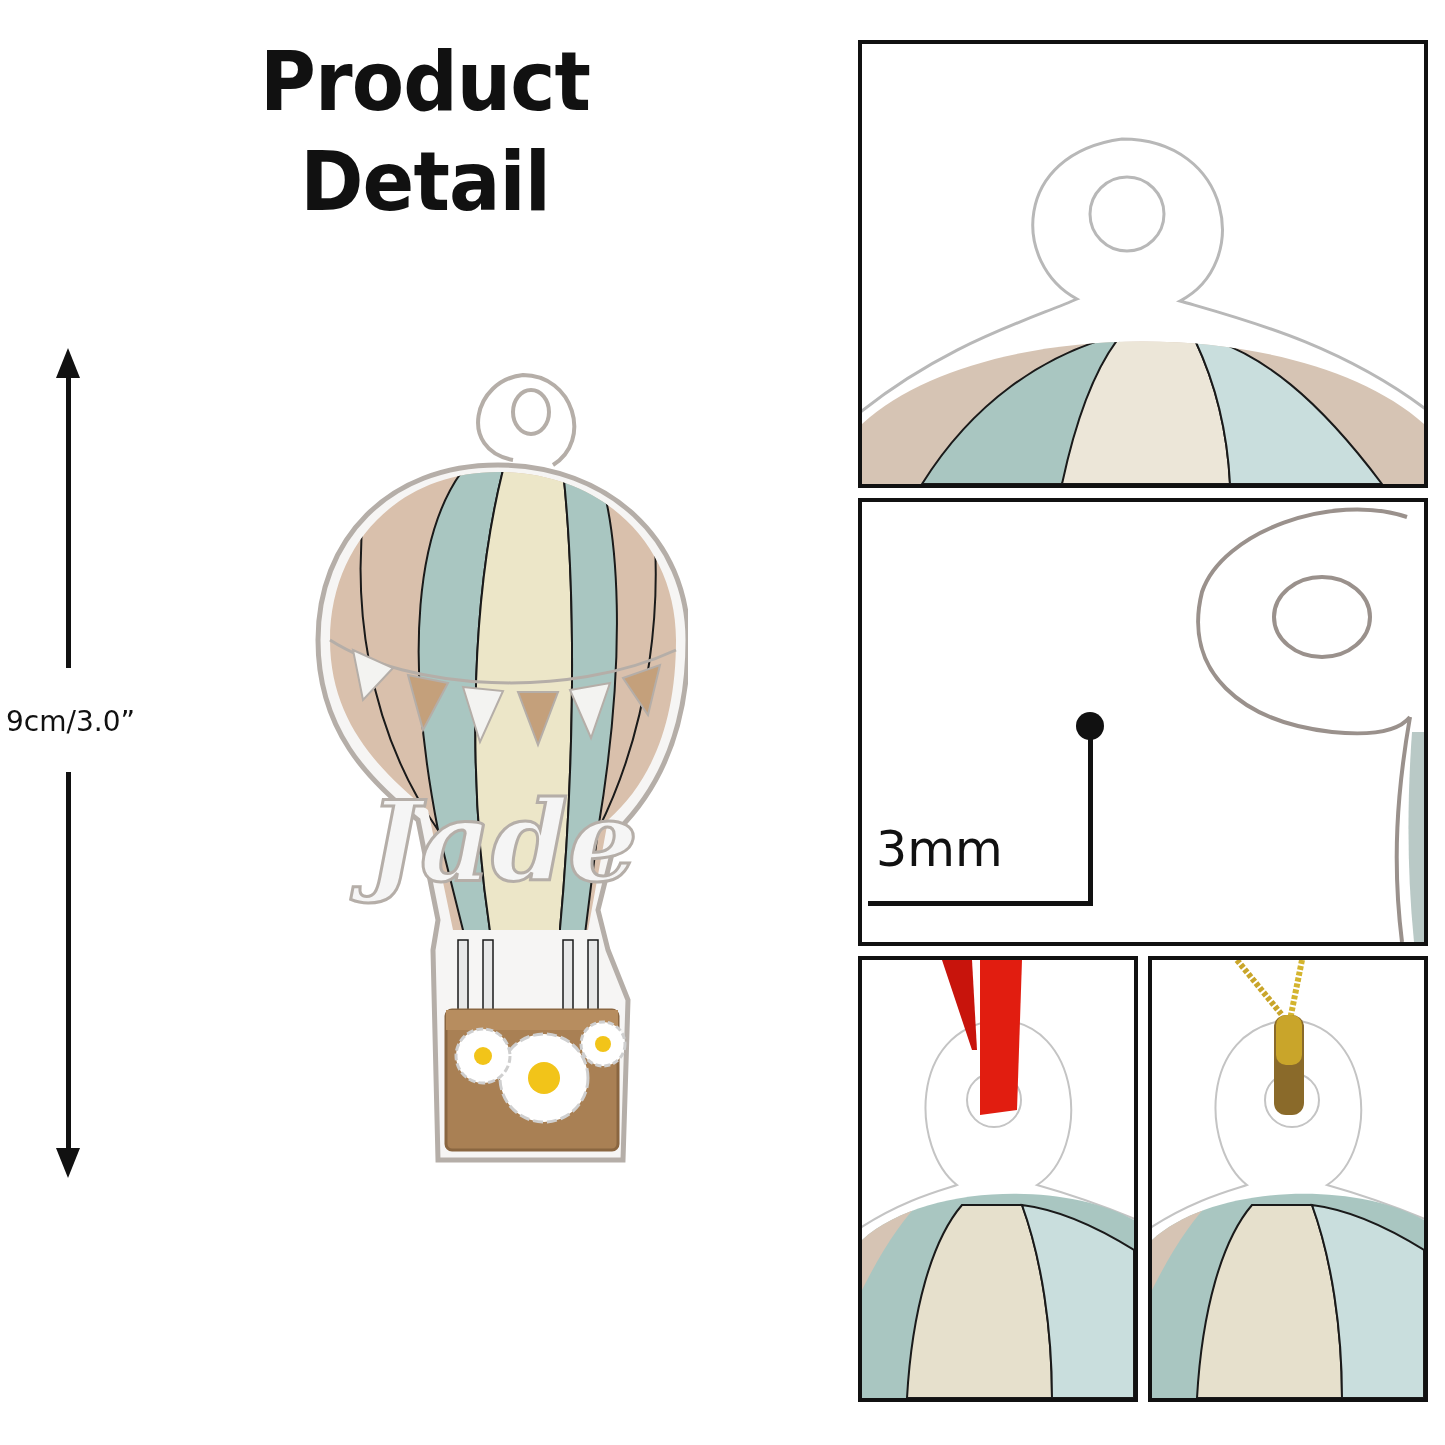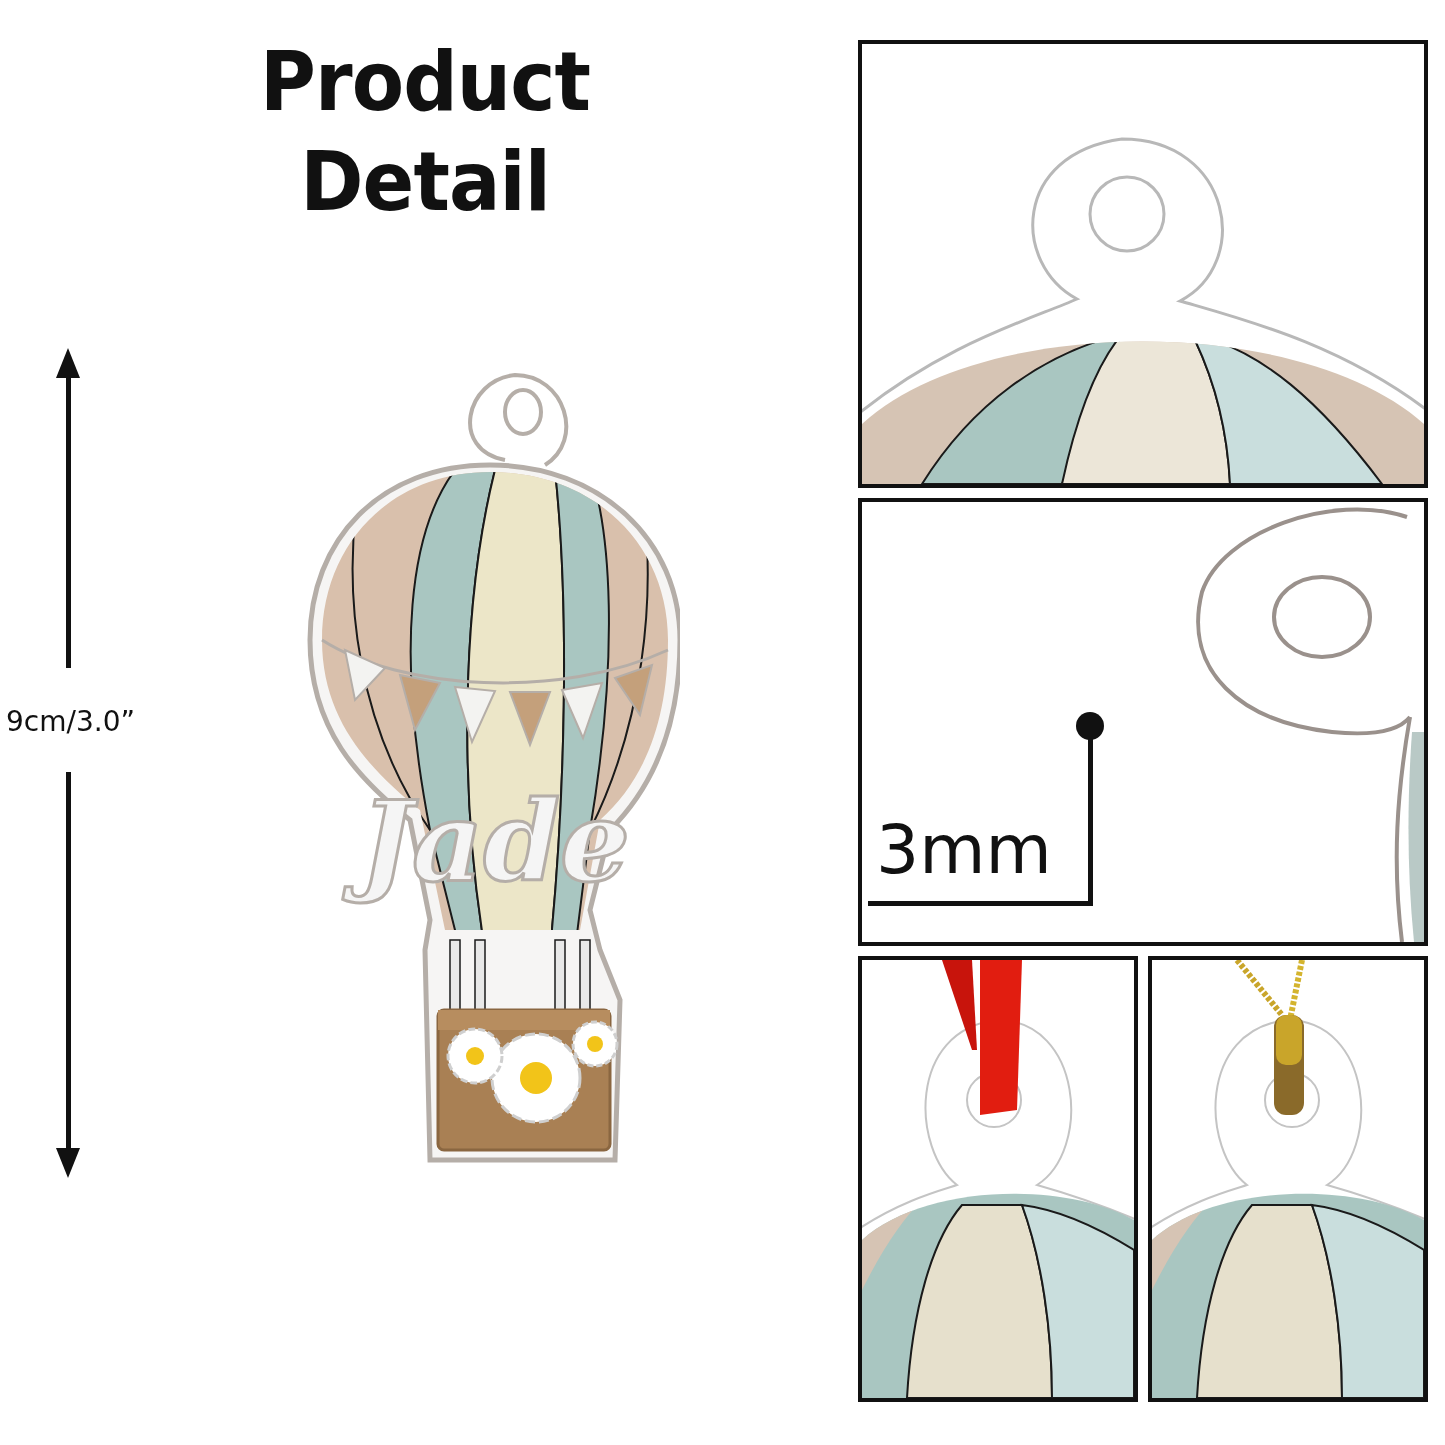--- a/index.html
+++ b/index.html
@@ -3,28 +3,28 @@
 <meta charset="utf-8">
 <style>
   html, body { margin: 0; padding: 0; background: #ffffff; }
   body { width: 1445px; height: 1445px; position: relative; overflow: hidden; font-family: "DejaVu Sans", "Liberation Sans", sans-serif; color: #111; }
   .title { position: absolute; left: 160px; top: 32px; width: 570px; text-align: center; font-size: 82px; font-weight: bold; letter-spacing: -1px; line-height: 100px; color: #111; transform: scaleX(0.93); transform-origin: left center; }
   .dim-line { position: absolute; left: 66px; width: 5px; background: #111; }
   .dim-label { position: absolute; left: 6px; top: 702px; font-size: 28px; line-height: 40px; color: #111; }
   .arrow-up, .arrow-down { position: absolute; left: 56px; width: 0; height: 0; border-left: 12px solid transparent; border-right: 12px solid transparent; }
   .arrow-up { top: 348px; border-bottom: 30px solid #111; }
   .arrow-down { top: 1148px; border-top: 30px solid #111; }
-  .product { position: absolute; left: 300px; top: 350px; width: 380px; height: 820px; }
+  .product { position: absolute; left: 308px; top: 350px; width: 380px; height: 820px; }
   .panel { position: absolute; border: 4px solid #111; background: #fff; overflow: hidden; box-sizing: border-box; }
   .p1 { left: 858px; top: 40px; width: 570px; height: 448px; }
   .p2 { left: 858px; top: 498px; width: 570px; height: 448px; }
   .p3 { left: 858px; top: 956px; width: 280px; height: 446px; }
   .p4 { left: 1148px; top: 956px; width: 280px; height: 446px; }
   .panel svg { position: absolute; left: 0; top: 0; }
-  .mm-label { position: absolute; left: 14px; top: 305px; font-size: 68px; line-height: 86px; color: #111; }
+  .mm-label { position: absolute; left: 14px; top: 305px; font-size: 49px; line-height: 86px; color: #111; }
 </style>
 </head>
 <body>
 
 <div class="title">Product Detail</div>
 
 <div class="arrow-up"></div>
 <div class="dim-line" style="top:374px;height:294px;"></div>
 <div class="dim-label">9cm/3.0”</div>
 <div class="dim-line" style="top:772px;height:378px;"></div>

